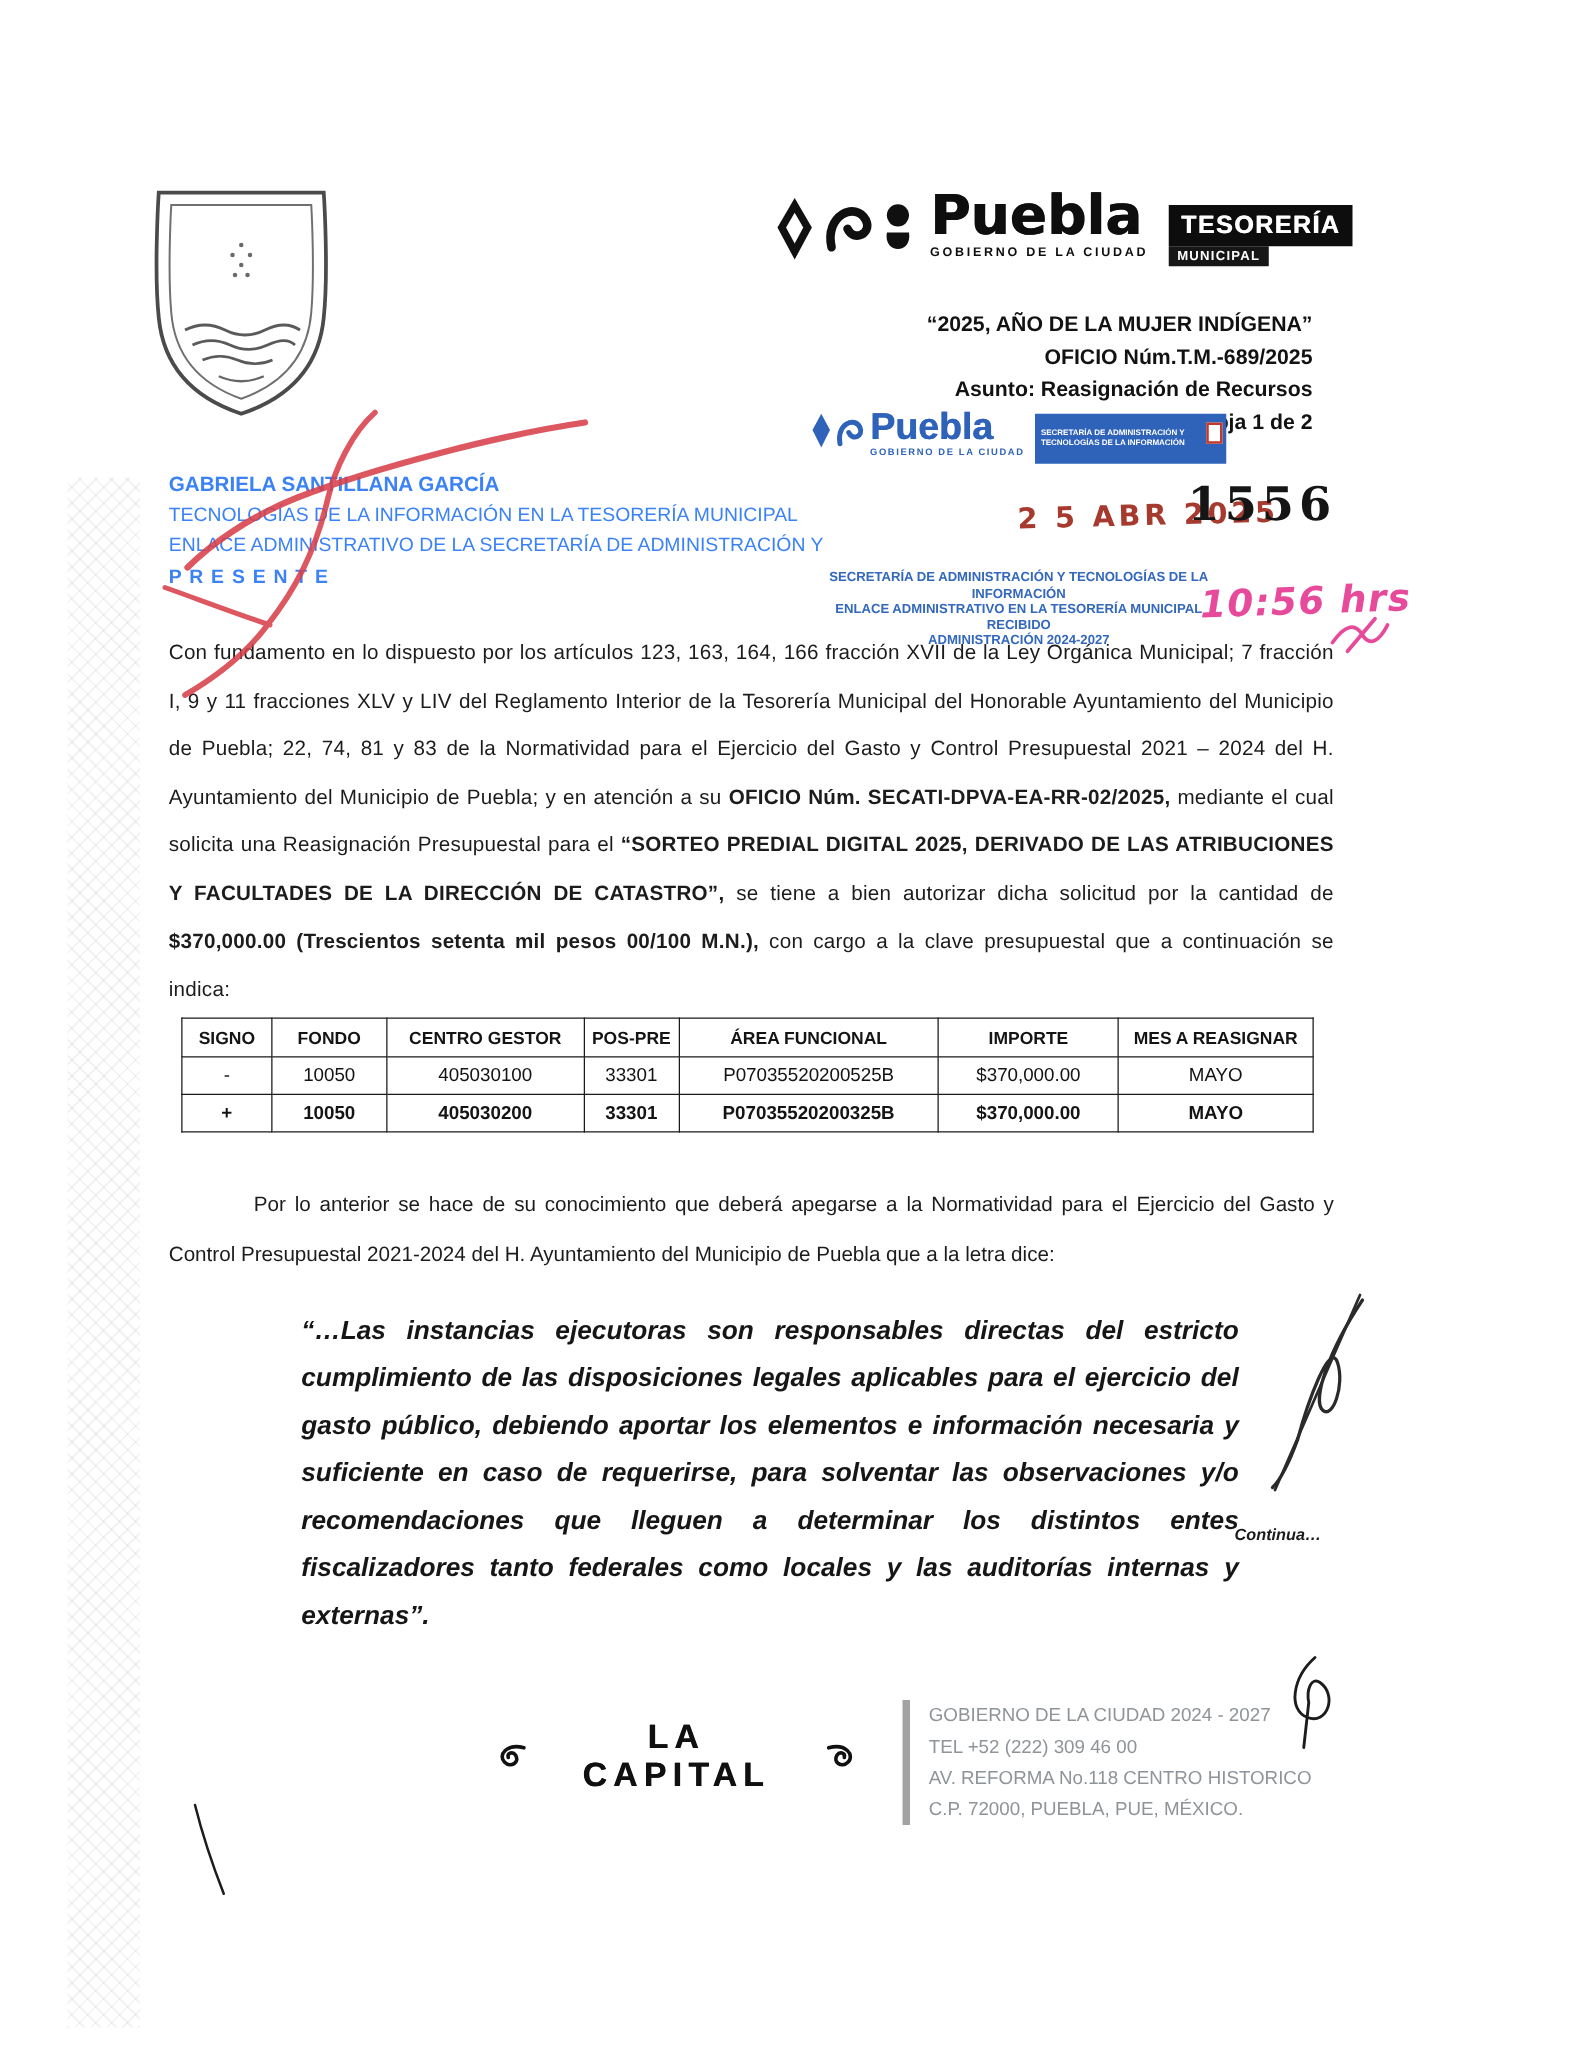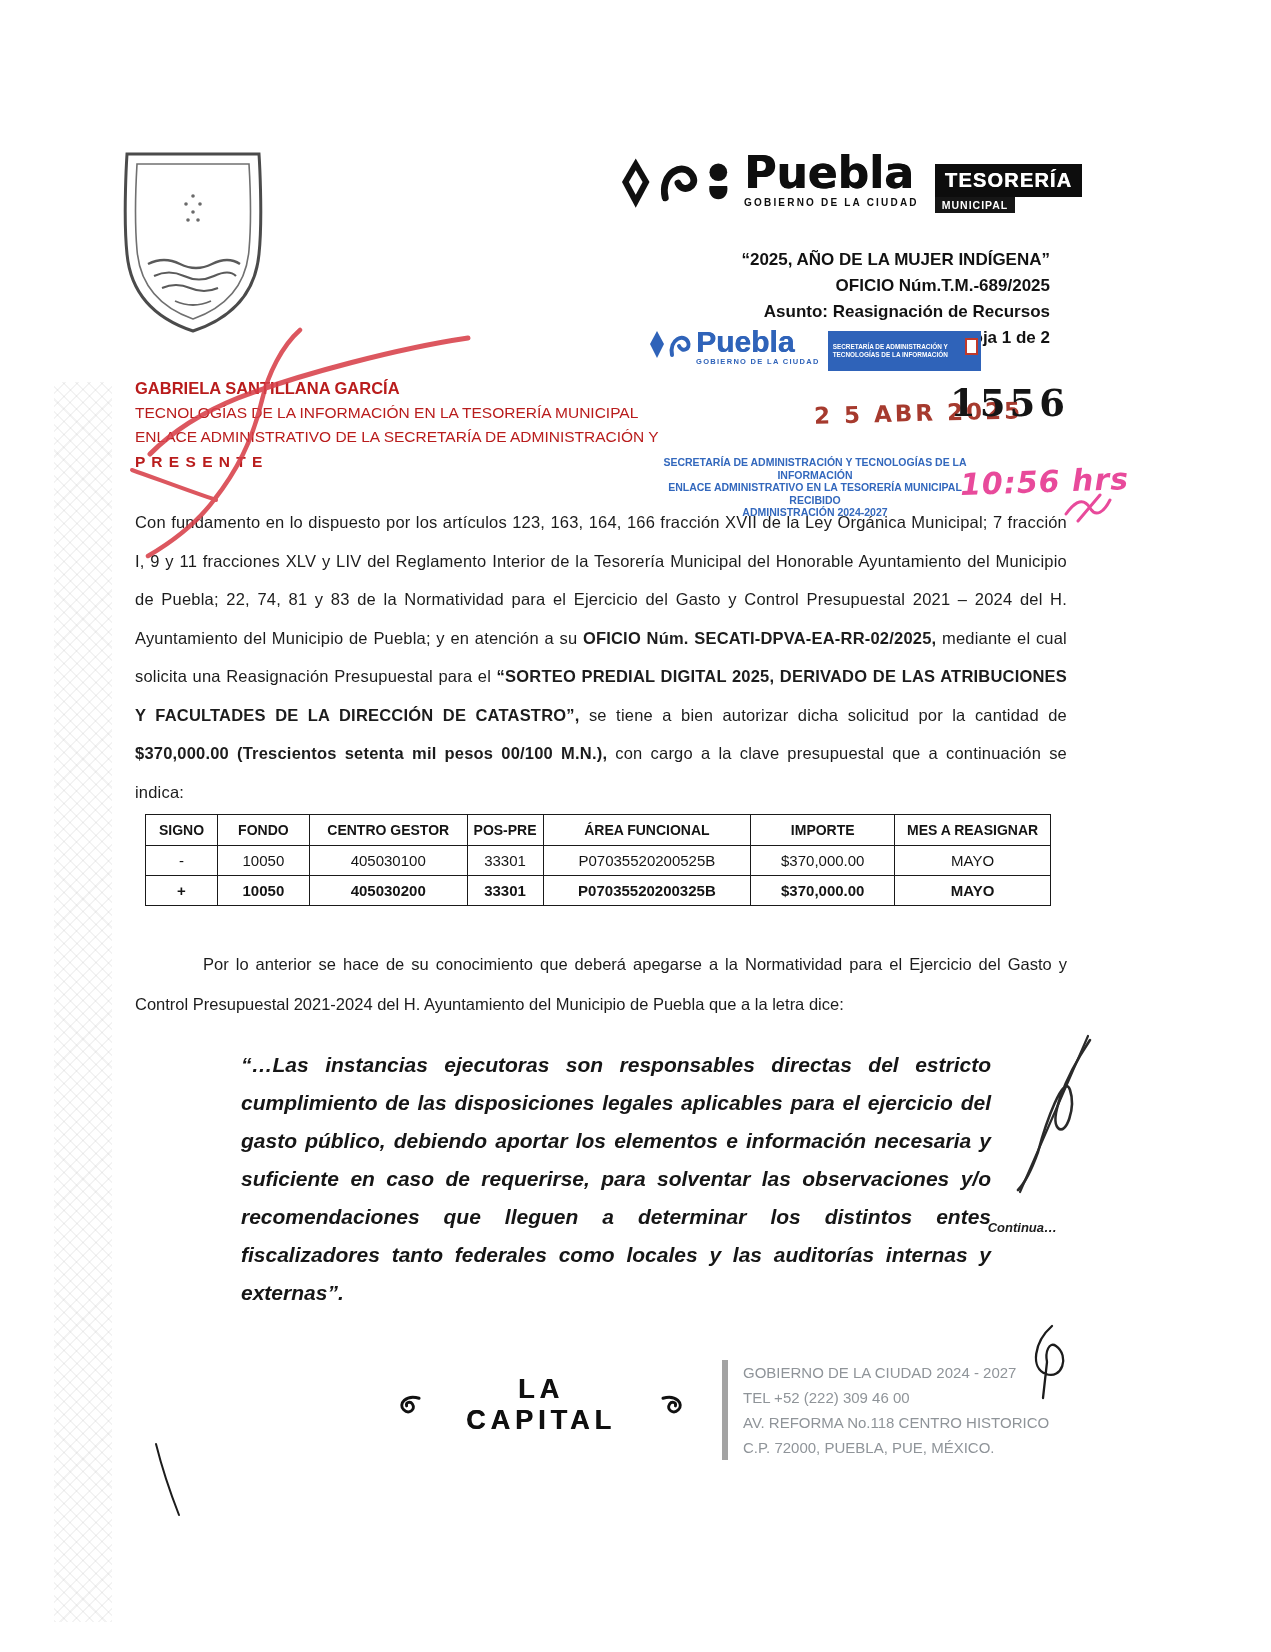--- a/index.html
+++ b/index.html
@@ -48,21 +48,21 @@
   #folio{left:950px;top:381px;font-size:37px;font-weight:700;letter-spacing:4px;color:#151515;
          font-family:"DejaVu Serif",serif;z-index:1;}
 
   #stamp-lines{left:628px;top:456px;width:374px;text-align:center;color:#3368bd;font-weight:700;
                font-size:10.5px;line-height:12.5px;z-index:1;}
 
   #hand-time{left:960px;top:464px;color:#e84a9b;font-size:30px;font-style:italic;font-weight:600;
              letter-spacing:1px;transform:rotate(-2deg);font-family:"DejaVu Sans",sans-serif;z-index:4;}
 
   
-  #recipient{left:135px;top:376px;font-size:15.5px;line-height:24.5px;color:#b91c1c;z-index:2;}
+  #recipient{left:135px;top:376px;font-size:15.5px;line-height:24.5px;color:#3b82f6;z-index:2;}
   .r-name{font-weight:800;font-size:16.5px;}
   .r-presente{font-weight:800;letter-spacing:1px;}
 
   
   .para{color:#1c1c1c;}
   #p1{left:135px;top:503px;width:932px;text-align:justify;font-size:16.5px;line-height:38.5px;
       letter-spacing:.2px;z-index:2;}
   .b{font-weight:700;}
 
   

